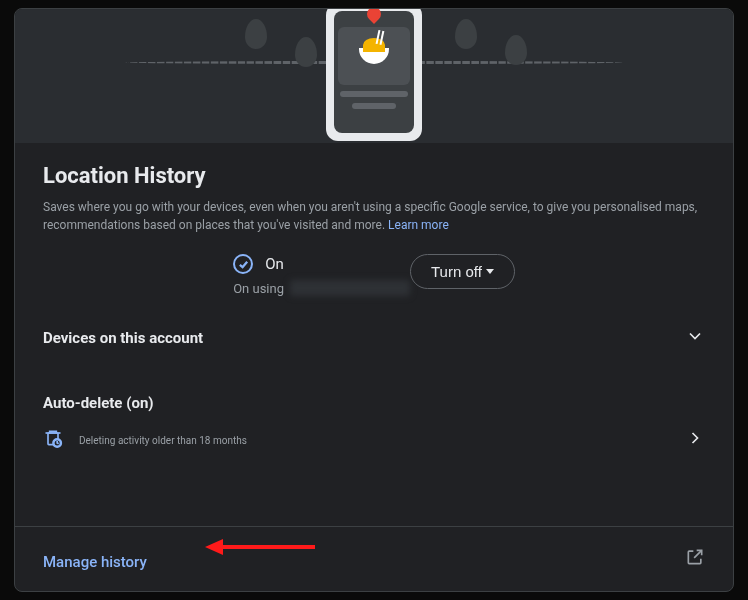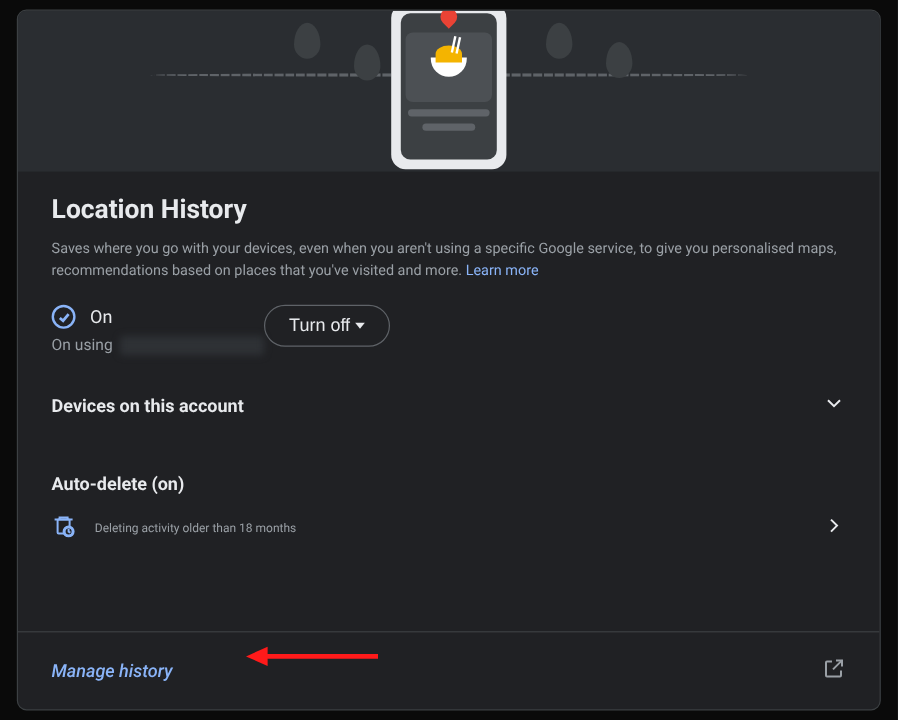--- a/index.html
+++ b/index.html
@@ -76,21 +76,21 @@
     .bowl::before { content:""; position:absolute; top:-10px; left:4px; width:22px; height:14px; border-radius:50% 50% 0 0; background:#f4b400;}
     .bowl::after { content:""; position:absolute; top:-18px; left:18px; width:2px; height:14px; background:#fff; box-shadow:4px 0 0 #fff; transform:rotate(12deg);}
     .phone-line { background:#5f6368; height:6px; border-radius:3px; width:68px;}
     .phone-line.short{width:44px;}
 
     .content { padding: 20px 28px 0 28px; flex:1; display:flex; flex-direction:column; }
     h2 { color: #e8eaed; font-size: 22px; font-weight: 700; margin-bottom: 10px; }
     .desc { color: #9aa0a6; font-size: 12px; line-height: 1.5; }
     .learn-link { color: #8ab4f8; cursor: pointer; }
 
-    .status-row { display:flex; align-items:flex-start; justify-content:flex-start; margin-top:20px;}
+    .status-row { display:flex; align-items:flex-start; justify-content:center; margin-top:20px;}
     .status-left { display:flex; flex-direction:column; gap:6px;}
     .on-line { display:flex; align-items:center; gap:12px; color:#e8eaed; font-size:15px;}
     .check-icon { width:20px; height:20px; border:2px solid #8ab4f8; border-radius:50%; display:flex; align-items:center; justify-content:center;}
     .check-icon svg { width:11px; height:11px; stroke:#8ab4f8; stroke-width:2.5; fill:none;}
     .since-line { display:flex; align-items:center; gap:6px; color:#9aa0a6; font-size:13px;}
     .redacted { width:120px; height:16px; background:#2e3135; filter:blur(3px); border-radius:3px;}
     .turnoff-btn {
       border:1px solid #5f6368; color:#e8eaed; background:transparent;
       border-radius:20px; padding:8px 20px; font-size:15px; cursor:pointer;
       display:flex; align-items:center; gap:4px;
@@ -102,21 +102,21 @@
     .section-title { color:#e8eaed; font-size:15px; font-weight:700;}
     .chev { color:#e8eaed; }
     .chev svg { width:20px; height:20px; stroke:#e8eaed; stroke-width:2; fill:none;}
 
     .auto-del { margin-top:44px;}
     .del-detail { display:flex; align-items:center; justify-content:space-between; margin-top:16px; cursor:pointer;}
     .del-left { display:flex; align-items:center; gap:16px;}
     .trash-icon { width:20px; height:20px; color:#8ab4f8;}
     .del-text { color:#9aa0a6; font-size:10px;}
 
-    .footer { border-top:1px solid #3c4043; margin-top:36px; padding:20px 28px; display:flex; align-items:center; justify-content:space-between;font-style:italic;}
+    .footer { border-top:1px solid #3c4043; margin-top:36px; padding:20px 28px; display:flex; align-items:flex-end; justify-content:space-between;}
     .manage-link { color:#8ab4f8; font-size:15px; font-weight:500; cursor:pointer;}
     .ext-icon { width:20px; height:20px; stroke:#9aa0a6; stroke-width:2; fill:none; cursor:pointer;}
 
     .arrow-annot {
       position:absolute; left:190px; bottom:28px;
       pointer-events:none;
     }
     .arrow-annot svg { width:110px; height:24px;}
   </style>
 </head>

